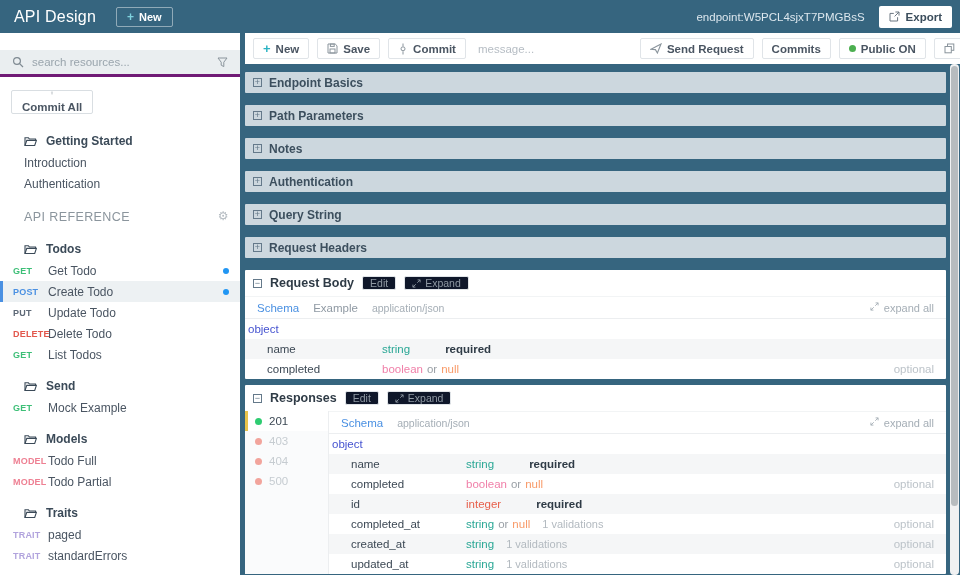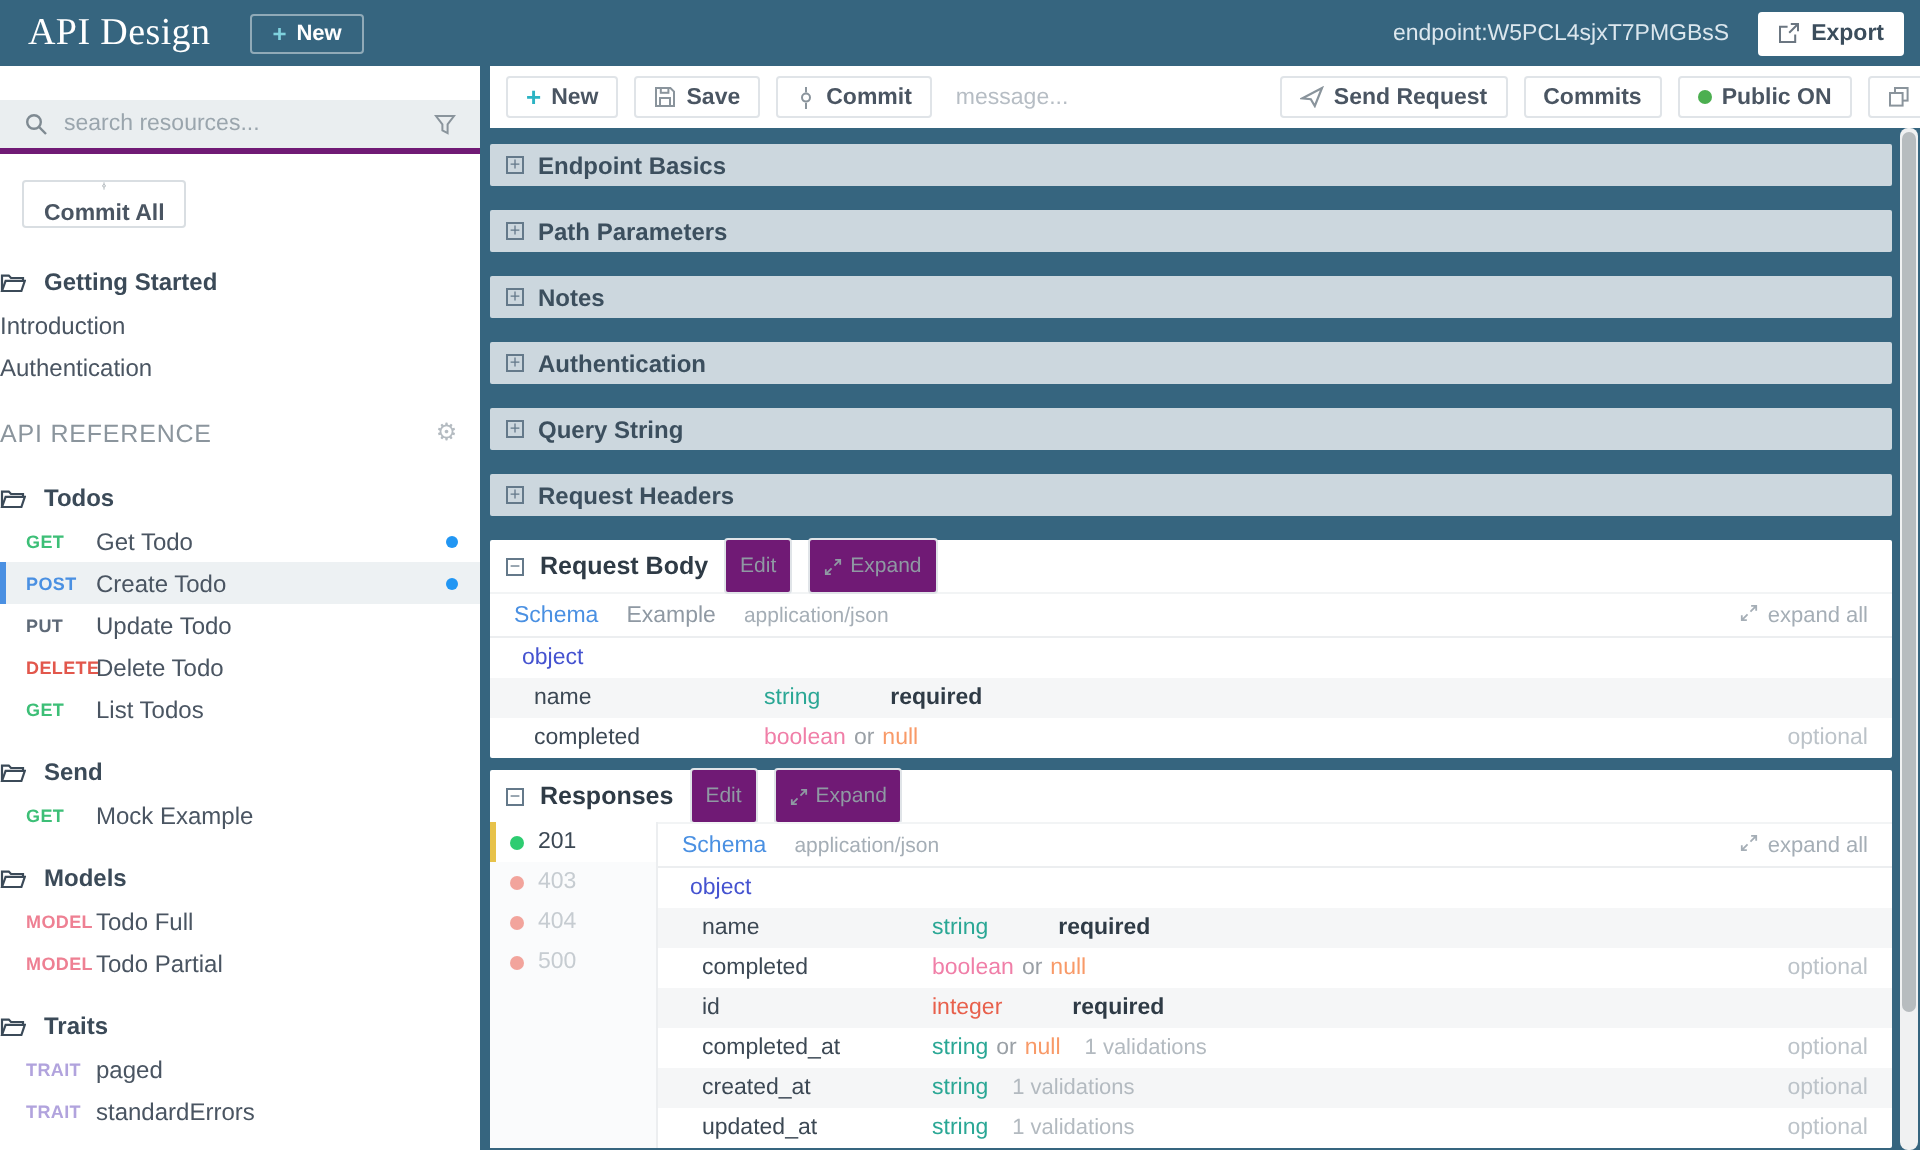--- a/index.html
+++ b/index.html
@@ -2,42 +2,42 @@
 <html><head>
 <meta charset="utf-8">
 <style>
   * { margin:0; padding:0; box-sizing:border-box; }
   html,body { width:960px; height:575px; overflow:hidden; font-family:"Liberation Sans", sans-serif; background:#36657f; }
   #app { position:relative; width:960px; height:575px; }
 
   
   header { position:absolute; top:0; left:0; right:0; height:33px; background:#36657f;
            display:flex; align-items:center; padding:0 8px 0 14px; }
-  .hdr-title { color:#fff; font-size:19px; letter-spacing:.2px;font-family:Liberation Serif, serif; }
+  .hdr-title { color:#fff; font-size:16px; letter-spacing:.2px; }
   .hdr-new { margin-left:20px; height:20px; display:flex; align-items:center; gap:5px;
              background:transparent; border:1px solid rgba(255,255,255,.45); border-radius:2px;
              color:#fff; font-size:11px; font-weight:bold; padding:0 10px; cursor:pointer; }
   .hdr-new .plus { color:#7fd2de; font-weight:bold; font-size:12px; }
   .hdr-spacer { flex:1; }
   .hdr-endpoint { color:#dce7ee; font-size:11.5px; margin-right:14px; }
   .hdr-export { height:22px; display:flex; align-items:center; gap:6px; background:#fff; border:none;
                 border-radius:2px; padding:0 10px; font-size:11.5px; font-weight:bold; color:#3b4d5c; cursor:pointer; }
   .hdr-export svg { color:#6b7681; }
 
   
   aside { position:absolute; top:33px; left:0; width:240px; bottom:0; background:#fff; overflow:hidden; }
   .search-row { height:27px; background:#eaeef0; border-bottom:3px solid #701a75; display:flex; align-items:center; padding:0 12px; gap:8px;margin-top:17px; }
   .search-row svg { color:#7f8a92; flex:none; }
   .search-row input { flex:1; border:none; background:transparent; outline:none; font-size:11.5px; color:#5aununited6570; font-family:"Liberation Sans",sans-serif; }
   .search-row input::placeholder { color:#9aa5ad; }
   .commit-all { margin:13px 0 0 11px; height:24px; display:flex; align-items:center; gap:6px; background:#fff;
                 border:1px solid #d9dee2; border-radius:2px; padding:0 10px; font-size:11.5px; font-weight:bold; color:#4a5562; cursor:pointer;flex-direction:column; }
   .commit-all svg { color:#8a949c; }
   nav { margin-top:16px; }
-  .nav-row { height:21px; display:flex; align-items:center; padding-left:0; font-size:12px; color:#4a5562; cursor:pointer; position:relative; }
+  .nav-row { height:21px; display:flex; align-items:center; padding-left:24px; font-size:12px; color:#4a5562; cursor:pointer; position:relative; }
   .nav-row.folder { height:22px; margin-top:10px; font-weight:bold; color:#3b4a58; gap:9px; }
   .nav-row.folder svg { color:#3b4a58; }
   .nav-row.heading { height:22px; margin-top:12px; font-size:12.5px; color:#8b959d; letter-spacing:.4px; cursor:default; }
   .nav-row.heading .gear { position:absolute; right:11px; top:3px; color:#b4bbc1; font-size:12px; cursor:pointer; }
   .nav-row .method { width:35px; flex:none; font-size:9px; font-weight:bold; letter-spacing:.2px; }
   .nav-row.endpoint { padding-left:13px; }
   .nav-row.endpoint.selected { background:#edf1f3; border-left:3px solid #4a90e2; padding-left:10px; }
   .nav-row .dot { position:absolute; right:11px; width:6px; height:6px; border-radius:50%; background:#2196f3; }
 
   
@@ -53,29 +53,29 @@
   .tb-right { margin-left:auto; display:flex; gap:8px; }
 
   .content { margin-left:5px; padding:8px 14px 0 0; }
   .acc { height:21px; background:#ccd7de; border-radius:1px; margin-bottom:12px; display:flex; align-items:center; padding-left:8px; gap:7px; cursor:pointer; }
   .acc .sq, .panel-hdr .sq { width:9px; height:9px; border:1px solid #64798a; font-size:9px; line-height:7px; text-align:center; color:#64798a; flex:none; }
   .acc .lbl { font-size:12px; font-weight:bold; color:#3c4f5e; }
 
   .panel { background:#fff; border-radius:1px; margin-bottom:6px; }
   .panel-hdr { height:26px; display:flex; align-items:center; padding-left:8px; gap:8px; }
   .panel-title { font-size:12.5px; font-weight:bold; color:#2f3b46; }
-  .mini { height:28px; display:flex; align-items:center; gap:4px; background:#701a75; border:1px solid #e0e4e8; border-radius:2px;
+  .mini { height:14px; display:flex; align-items:center; gap:4px; background:#0f172a; border:1px solid #e0e4e8; border-radius:2px;
           padding:0 7px; font-size:10.5px; color:#8f99a3; cursor:pointer; }
   .mini svg { color:#8f99a3; }
   .tabs-row { height:23px; display:flex; align-items:center; padding:0 12px; gap:14px; border-bottom:1px solid #eceef0; border-top:1px solid #f2f4f5; }
   .tab { font-size:11.5px; color:#8f99a3; cursor:pointer; }
   .tab.active { color:#4a90e2; }
   .ctype { font-size:10.5px; color:#a5aeb6; }
   .expand-all { margin-left:auto; display:flex; gap:5px; font-size:11px; color:#a5aeb6; cursor:pointer; }
-  .obj-row { height:20px; line-height:20px; padding-left:16px; font-size:11.5px; color:#4553d0; }
+  .obj-row { height:20px; line-height:20px; padding-left:3px; font-size:11.5px; color:#4553d0; }
   .schema-row { height:20px; display:flex; align-items:center; font-size:11.5px; }
   .schema-row.alt { background:#f5f6f7; }
   .schema-row .prop { padding-left:22px; width:137px; flex:none; color:#3c4854; }
   .schema-row .types { display:flex; gap:4px; }
   .schema-row .valid { color:#b3bac0; font-size:11px; margin-left:12px; }
   .schema-row .flag { margin-left:auto; padding-right:12px; }
   .flag.required { font-weight:bold; color:#2f3b46;margin-left:35px; }
   .flag.optional { color:#bcc3c9; }
 
   .resp-body { display:flex; min-height:163px; }

